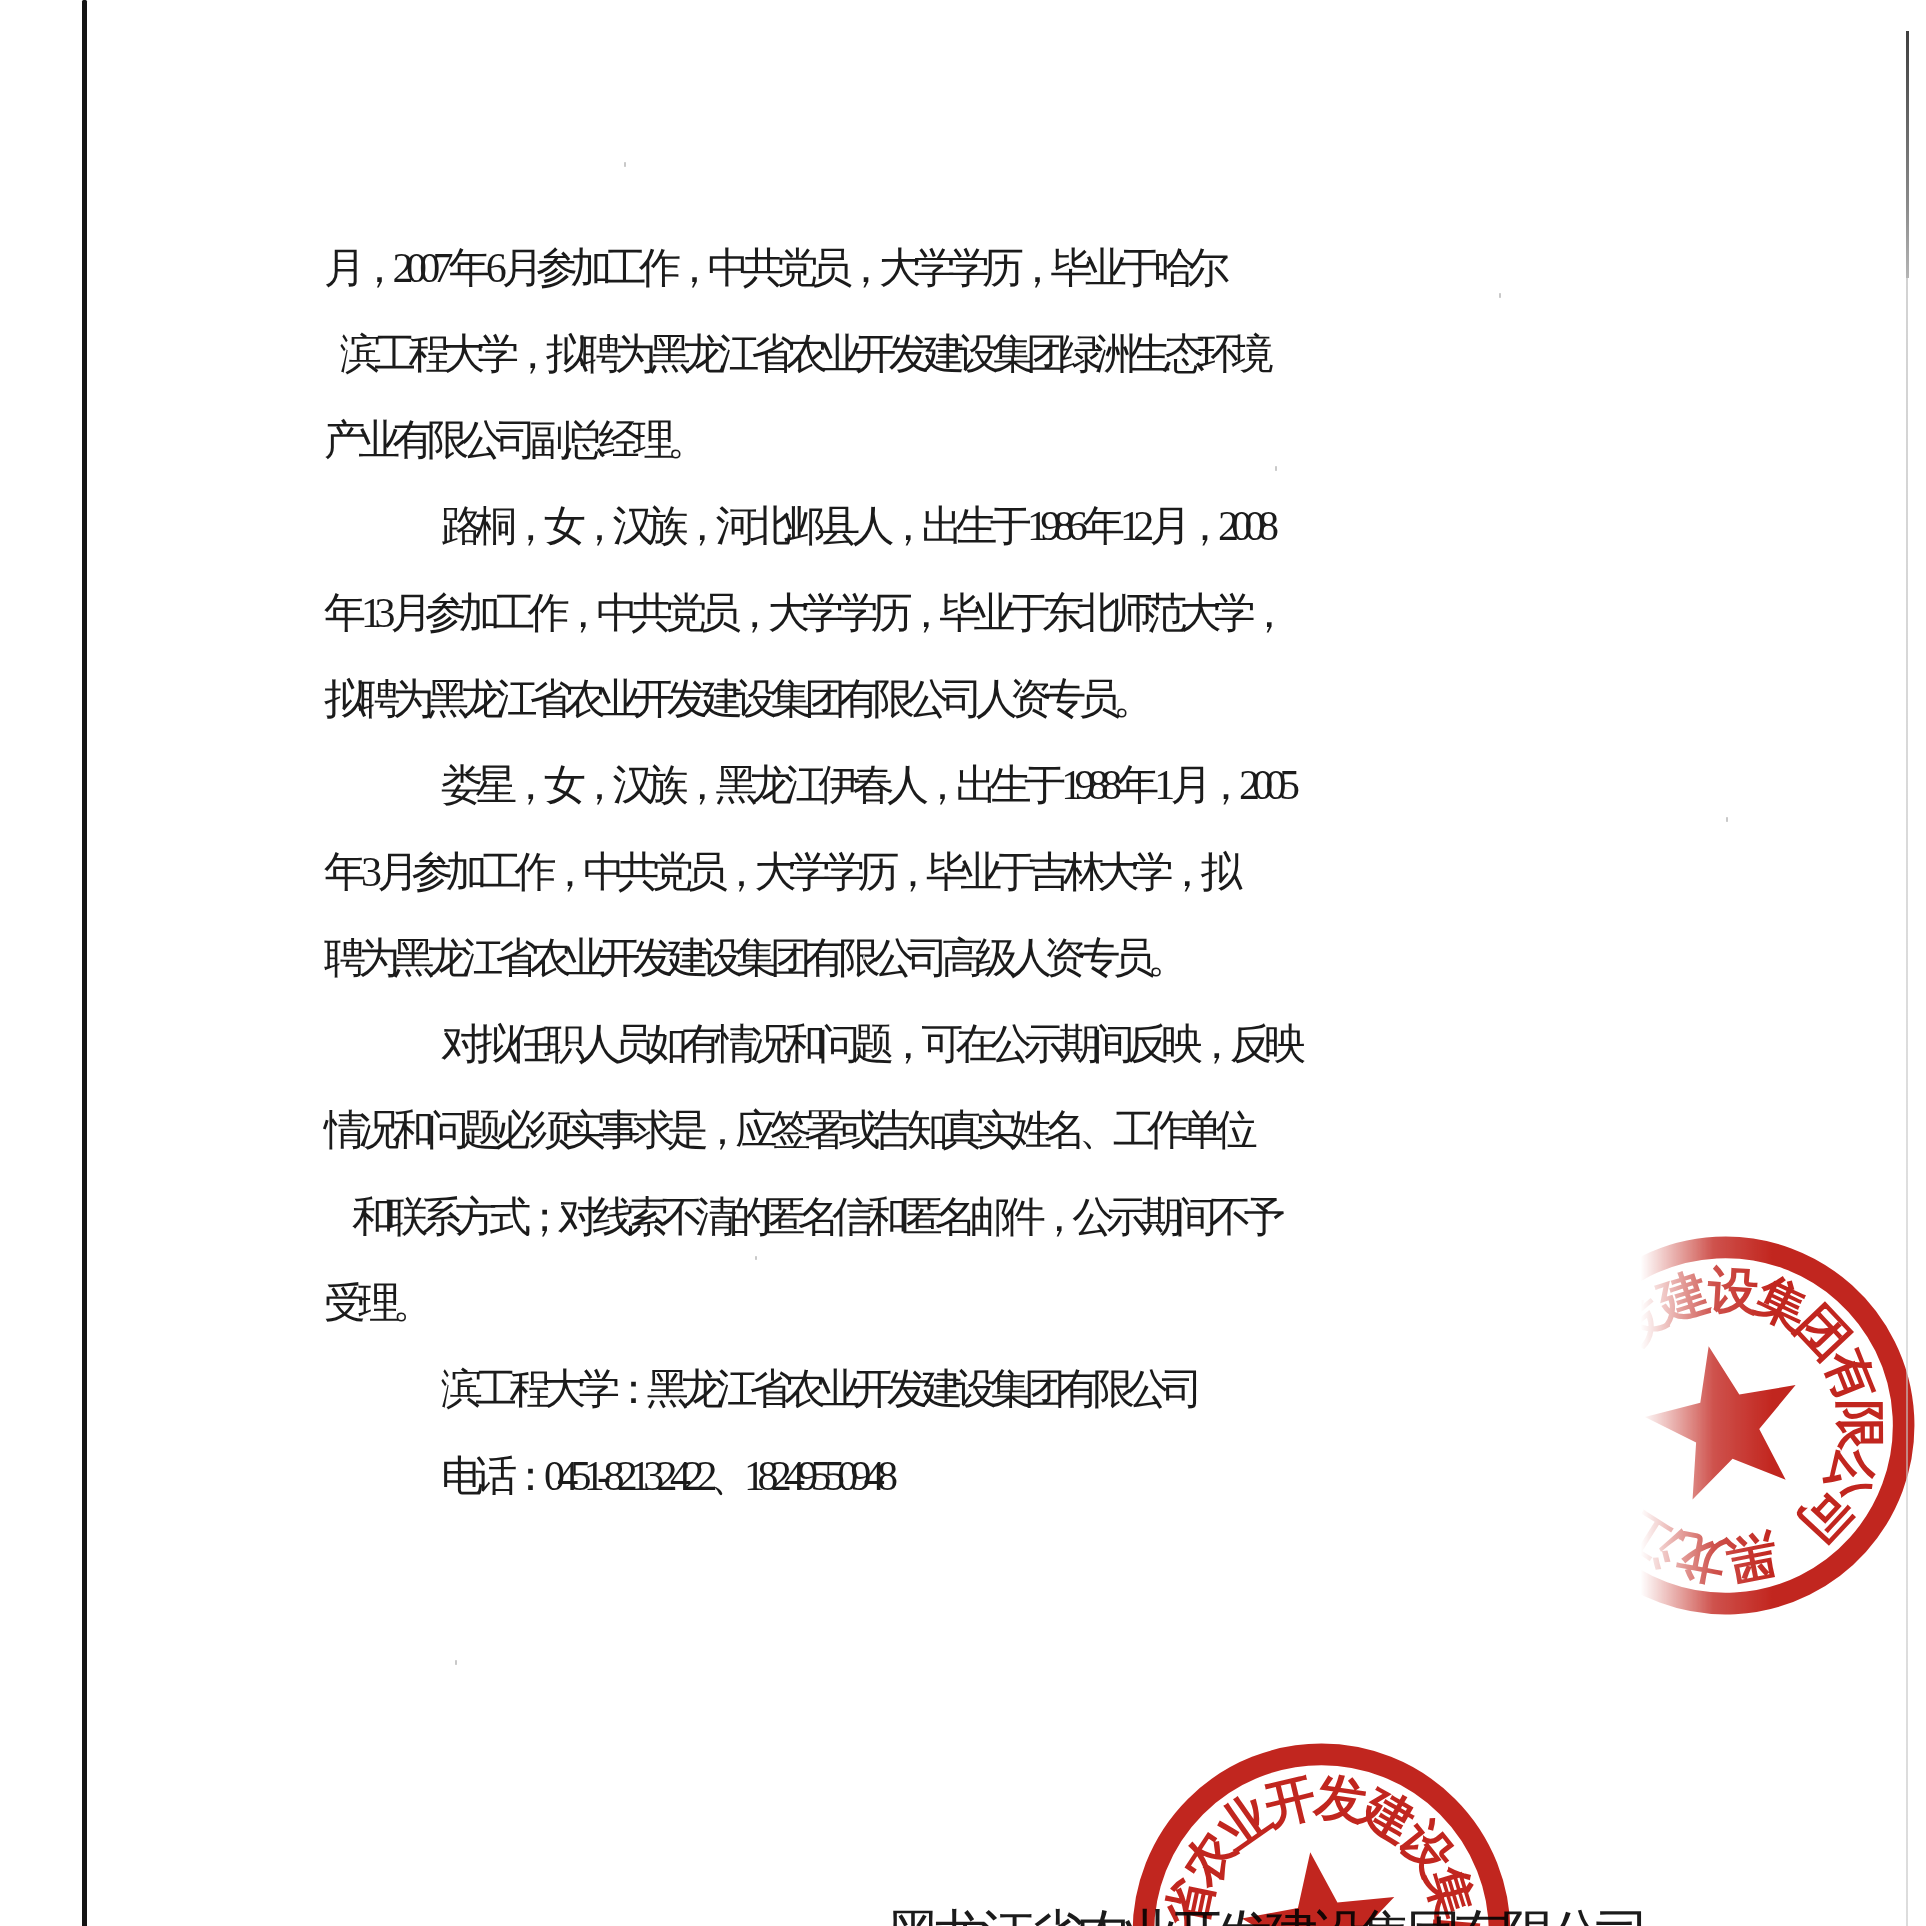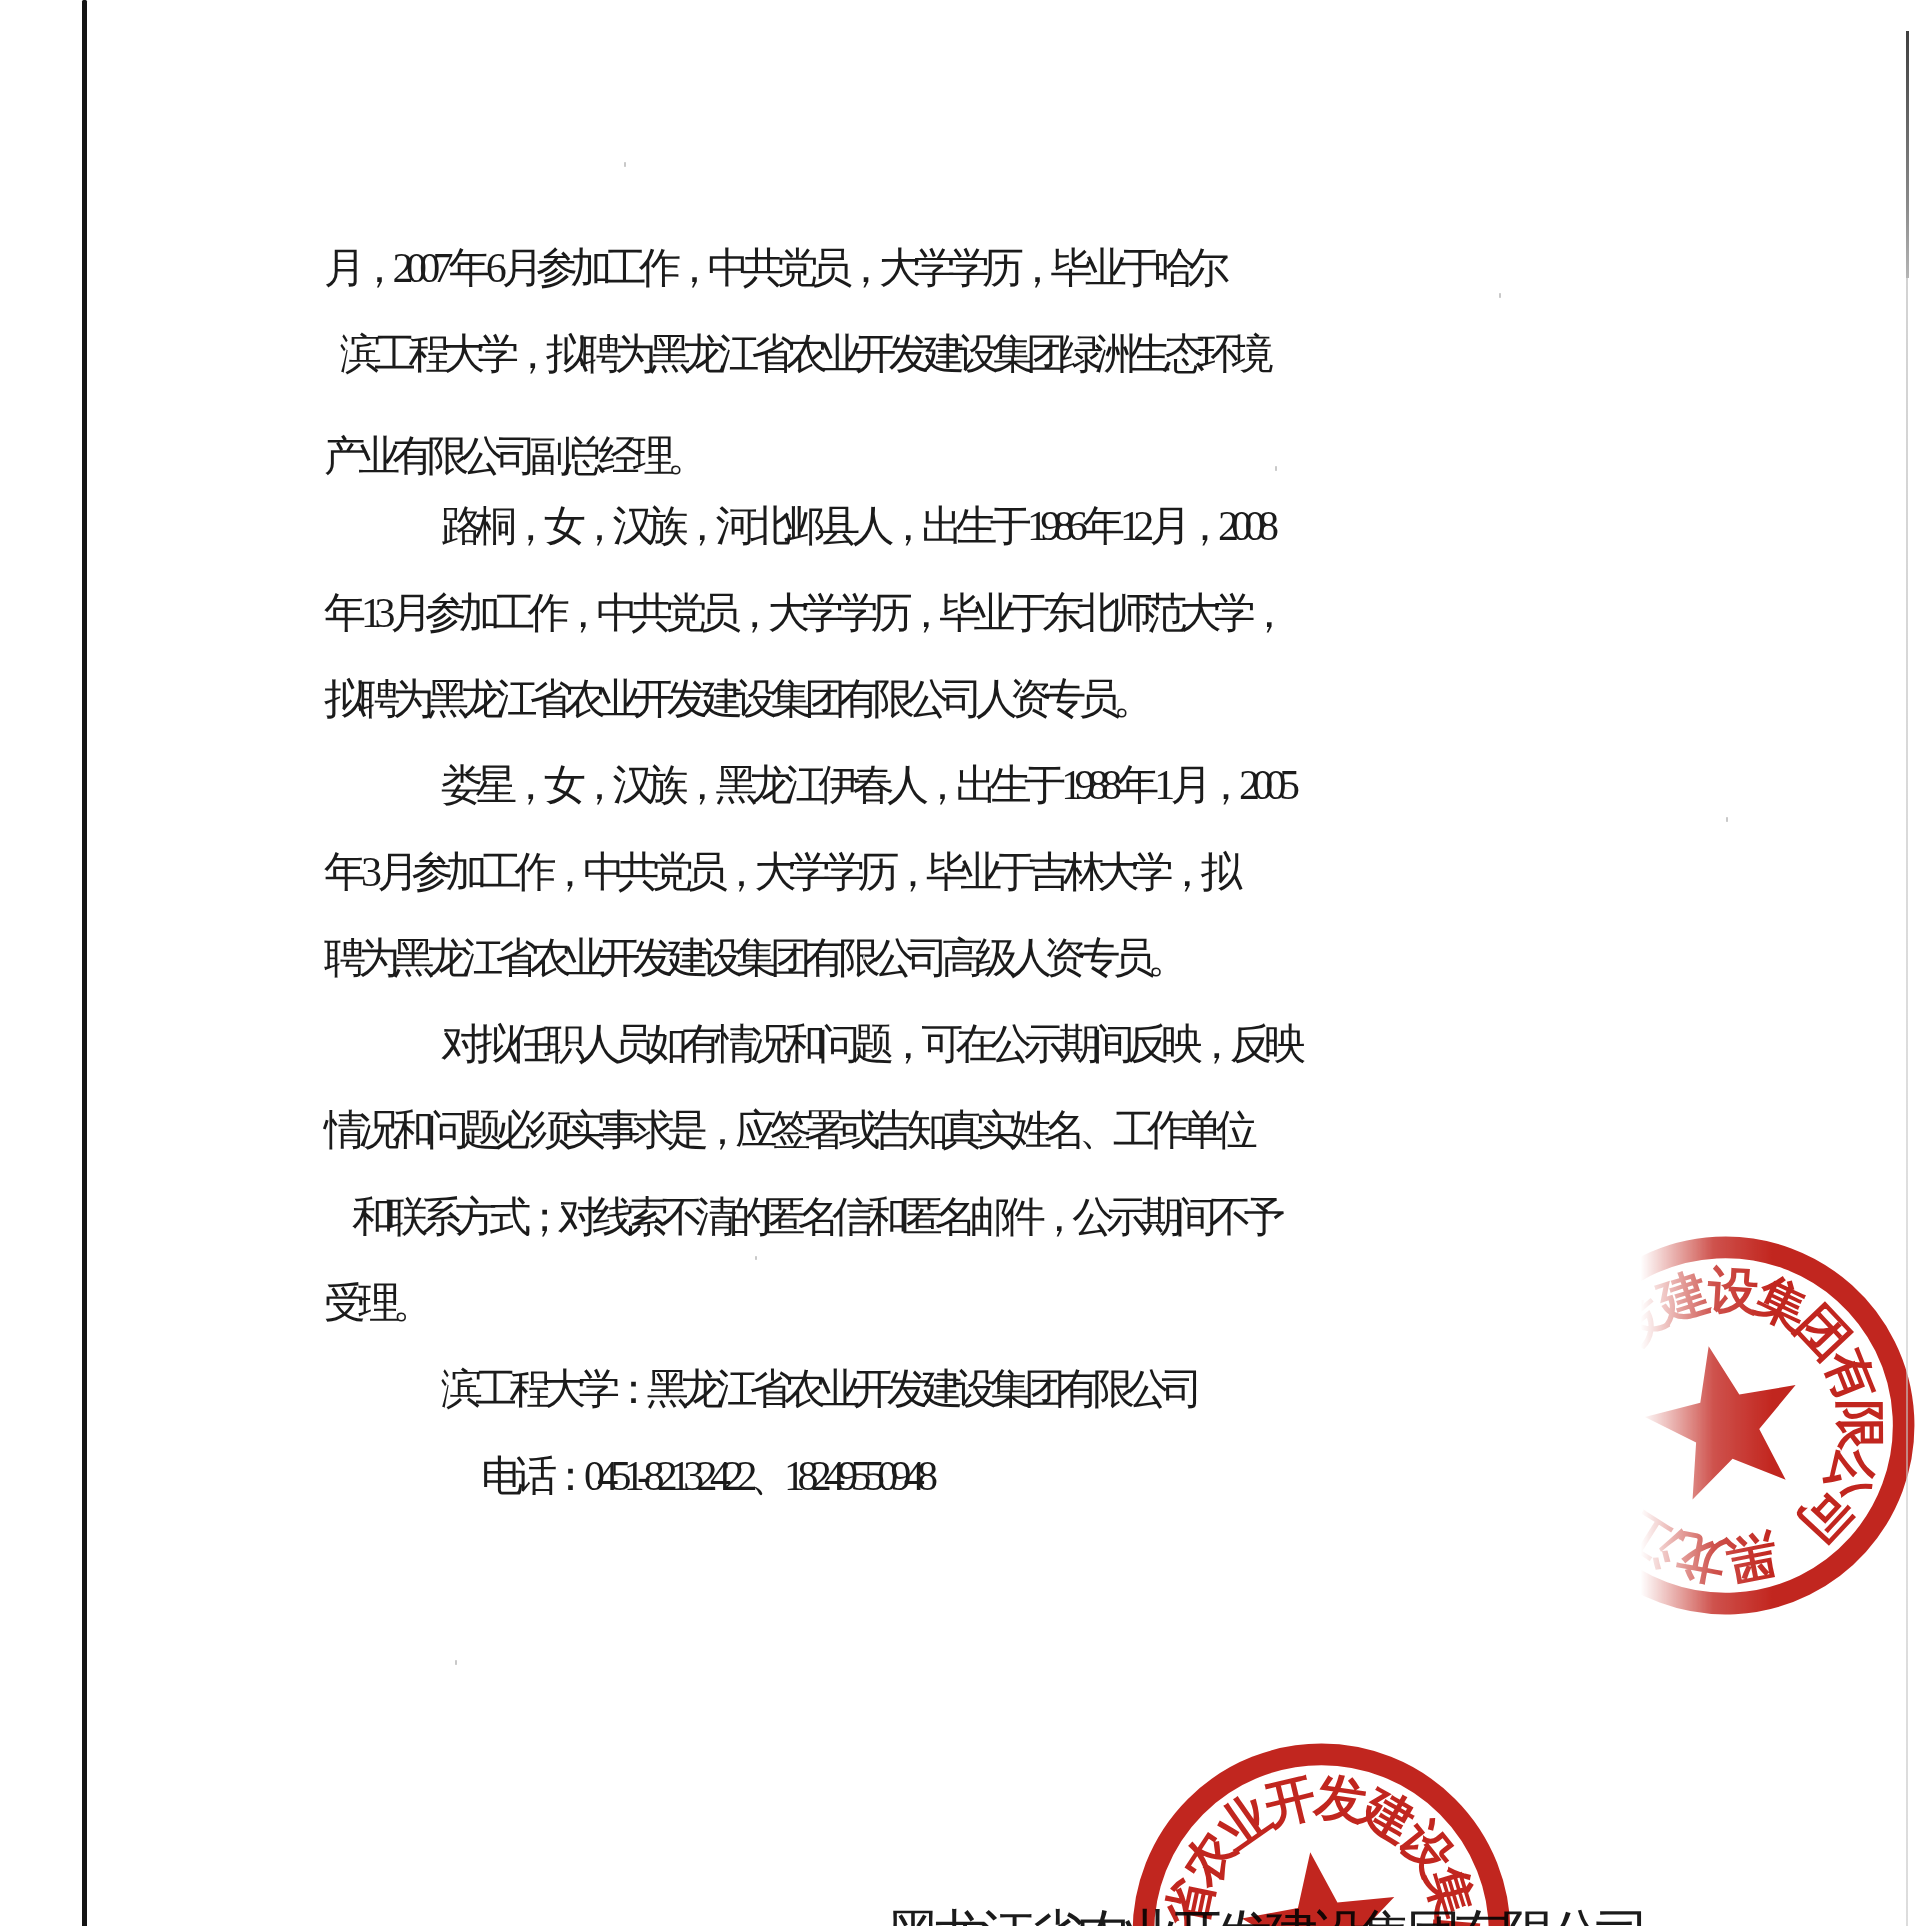--- a/index.html
+++ b/index.html
@@ -63,33 +63,33 @@
   .speck{position:absolute;background:#c9c9c9;border-radius:0.8px;}
 </style>
 </head>
 <body>
 
 <div class="page">
 
   <div>
       <div class="line" style="top: 247px;">月，2007 年 6 月参加工作，中共党员，大学学历，毕业于哈尔</div>
       <div class="line" style="top: 333px; margin-left: 16px;">滨工程大学，拟聘为黑龙江省农业开发建设集团绿洲生态环境</div>
-      <div class="line" style="top: 419px; margin-top: 16px;">产业有限公司副总经理。</div>
+      <div class="line" style="top: 419px;">产业有限公司副总经理。</div>
       <div class="line indent" style="top: 505px;">路桐，女，汉族，河北邺县人，出生于 1986 年 12 月，2008</div>
       <div class="line" style="top: 592px;">年 13 月参加工作，中共党员，大学学历，毕业于东北师范大学，</div>
       <div class="line" style="top: 678px;">拟聘为黑龙江省农业开发建设集团有限公司人资专员。</div>
       <div class="line indent" style="top: 764px;">娄星，女，汉族，黑龙江伊春人，出生于 1988 年 1 月，2005</div>
       <div class="line" style="top: 851px;">年 3 月参加工作，中共党员，大学学历，毕业于吉林大学，拟</div>
       <div class="line" style="top: 937px;">聘为黑龙江省农业开发建设集团有限公司高级人资专员。</div>
       <div class="line indent" style="top: 1023px;">对拟任职人员如有情况和问题，可在公示期间反映，反映</div>
       <div class="line" style="top: 1109px;">情况和问题必须实事求是，应签署或告知真实姓名、工作单位</div>
       <div class="line" style="top: 1196px; margin-left: 28px;">和联系方式；对线索不清的匿名信和匿名邮件，公示期间不予</div>
       <div class="line" style="top: 1282px;">受理。</div>
       <div class="line indent" style="top: 1368px;">滨工程大学：黑龙江省农业开发建设集团有限公司</div>
-      <div class="line indent" style="top: 1455px; margin-left: 40px;">电话：0451-82132422、18249550948</div>
+      <div class="line indent" style="top: 1455px;">电话：0451-82132422、18249550948</div>
     </div>
 
   <div id="signature" class="sig-line">黑龙江省农业开发建设集团有限公司</div>
 
   <svg class="seal" style="left:1121px;top:1732px;width:401px;height:401px" viewBox="-520 -520 1040 1040">
     <g>
       <circle class="ring" cx="0" cy="0" r="462"></circle>
       <g class="seal-chars" transform="rotate(0)">
           <text transform="rotate(-143) translate(0 -350)">黑</text>
           <text transform="rotate(-121.4) translate(0 -350)">龙</text>

